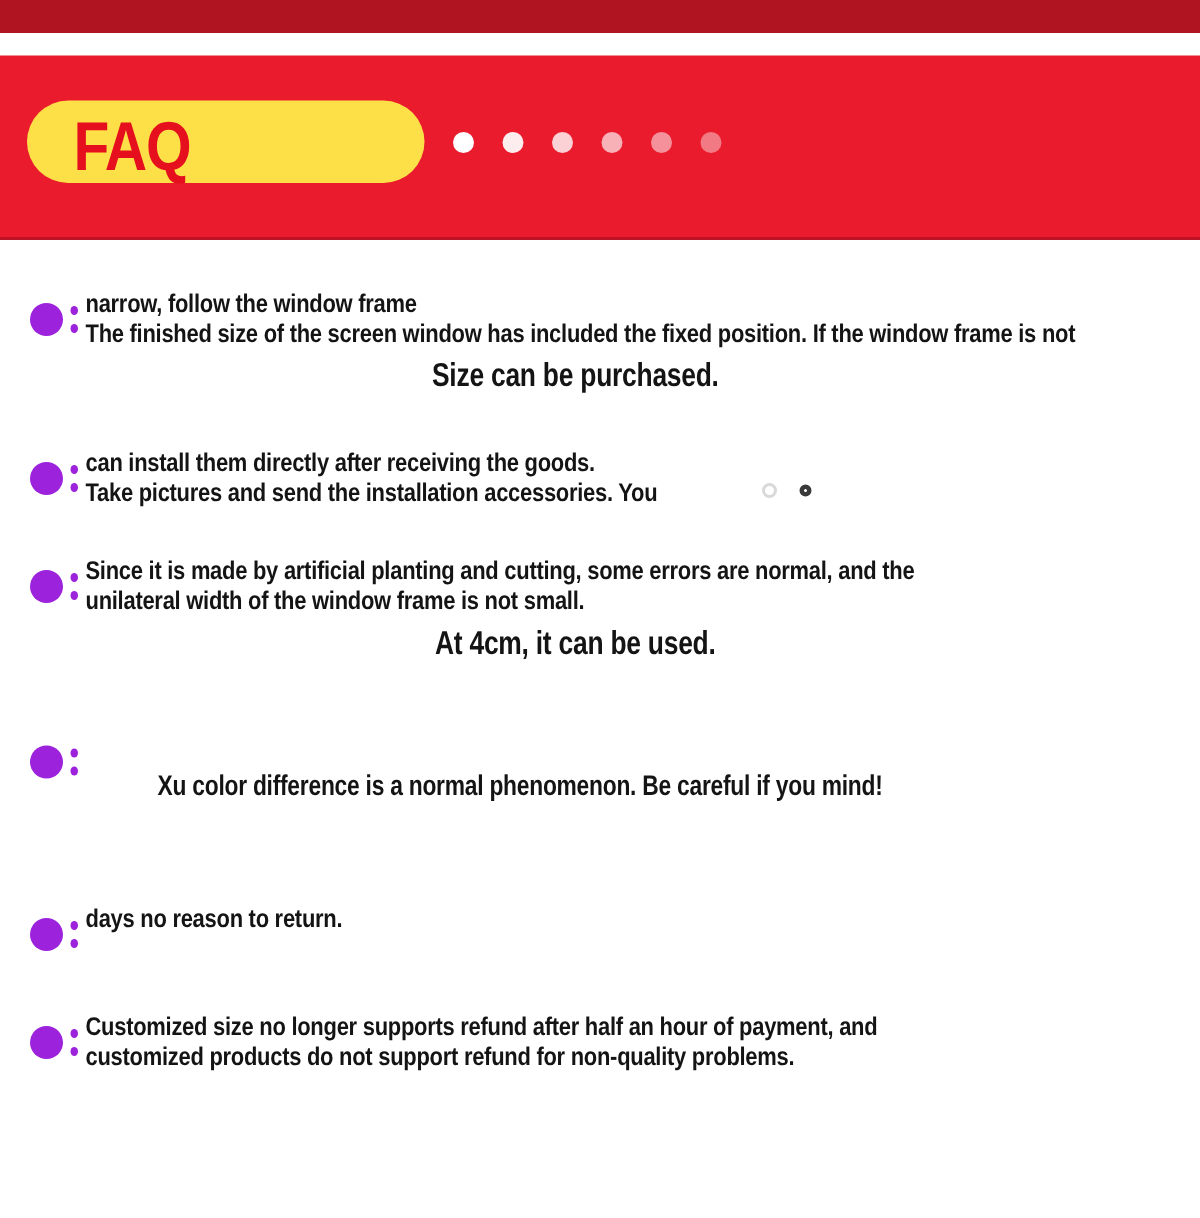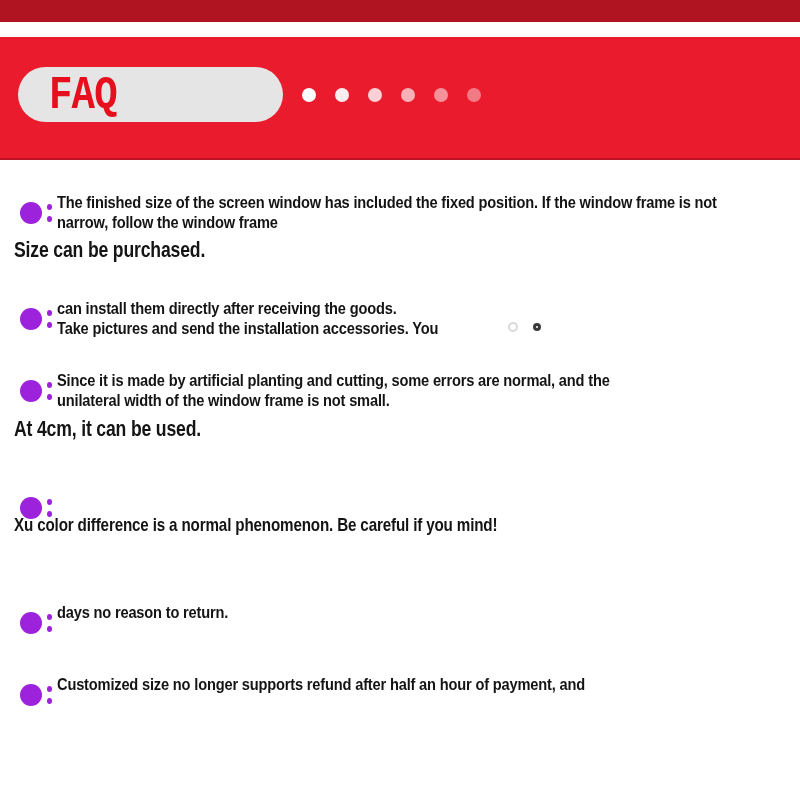--- a/index.html
+++ b/index.html
@@ -8,21 +8,21 @@
     position:relative; width:800px; height:812px; overflow:hidden;
     background:#ffffff;
     font-family:"Liberation Sans", sans-serif;
     color:#141414;
   }
   
   .topbar { position:absolute; left:0; top:0; width:800px; height:22px; background:#b01421; }
   .band   { position:absolute; left:0; top:37px; width:800px; height:123px; background:#e91b2d;
             border-bottom:2px solid #bd1226; }
   .pill   { position:absolute; left:18px; top:30px; width:265px; height:55px;
-            background:#e5e5e5; border-radius:28px;font-family:Liberation Mono, monospace; }
+            background:#fde047; border-radius:28px; }
   .pill-label {
     position:absolute; left:31px; top:3px;
     font-size:46px; font-weight:700; color:#e50f1e; letter-spacing:-1px;
     display:inline-block; transform:scaleX(0.85); transform-origin:0 0;
     white-space:nowrap;
   }
   .dots { position:absolute; left:302px; top:51px; height:14px; display:flex; gap:19px; }
   .dots i { width:14px; height:14px; border-radius:50%; background:#ffffff; display:block; }
   .dots i:nth-of-type(1){opacity:1}
   .dots i:nth-of-type(2){opacity:.92}
@@ -34,21 +34,21 @@
   .item { position:absolute; left:0; width:800px; }
   .bullet { position:absolute; left:20px; top:9px; width:36px; height:24px; display:block; }
   .bullet .big { position:absolute; left:0; top:0; width:22px; height:22px; border-radius:50%; background:#9c22dc; }
   .bullet .c1  { position:absolute; left:27px; top:2px;  width:5px; height:6px; border-radius:50%; background:#9c22dc; }
   .bullet .c2  { position:absolute; left:27px; top:14px; width:5px; height:6px; border-radius:50%; background:#9c22dc; }
   .lines { position:absolute; left:57px; top:0; width:740px; }
   .line  { line-height:19.5px; height:19.5px; white-space:nowrap; }
   .tx    { display:inline-block; white-space:nowrap; transform-origin:0 50%; font-weight:700; }
   .t17   { font-size:17px; transform:scaleX(0.86); letter-spacing:-0.2px; }
   .cont  { position:absolute; left:14px; width:786px; }
-  .cline { line-height:24px; height:24px; white-space:nowrap; }
+  .cline { line-height:24px; height:24px; white-space:nowrap;text-align:center; }
   .t22   { font-size:22px; transform:scaleX(0.80); letter-spacing:-0.2px; }
   .t19   { font-size:19px; transform:scaleX(0.80); letter-spacing:-0.2px; }
   
   .ring-light { position:absolute; left:508px; top:322px; width:10px; height:10px;
                 border:2px solid #d9d9d9; border-radius:50%; }
   .ring-dark  { position:absolute; left:533px; top:323px; width:8px; height:8px;
                 border:3px solid #3a3a3a; border-radius:50%; }
 </style>
 </head>
 <body>
@@ -70,22 +70,22 @@
     </div>
   </div>
 
   <div class="item" style="top:193px">
     <span class="bullet">
         <i class="big"></i>
         <i class="c1"></i>
         <i class="c2"></i>
       </span>
     <div class="lines">
+      <div class="line"><span class="tx t17">narrow, follow the window frame</span></div>
       <div class="line"><span class="tx t17">The finished size of the screen window has included the fixed position. If the window frame is not</span></div>
-      <div class="line"><span class="tx t17">narrow, follow the window frame</span></div>
     </div>
   </div>
   <div class="cont" style="top:238px">
     <div class="cline"><span class="tx t22">Size can be purchased.</span></div>
   </div>
 
   <div class="item" style="top:299px">
     <span class="bullet">
         <i class="big"></i>
         <i class="c1"></i>
@@ -139,18 +139,19 @@
   </div>
 
   <div class="item" style="top:675px">
     <span class="bullet">
         <i class="big"></i>
         <i class="c1"></i>
         <i class="c2"></i>
       </span>
     <div class="lines">
       <div class="line"><span class="tx t17">Customized size no longer supports refund after half an hour of payment, and</span></div>
+      <div class="line"><span class="tx t17">customized products do not support refund for non-quality problems.</span></div>
     </div>
   </div>
   <div class="cont" style="top:714px">
   </div>
 
 </div>
 
 </body></html>

